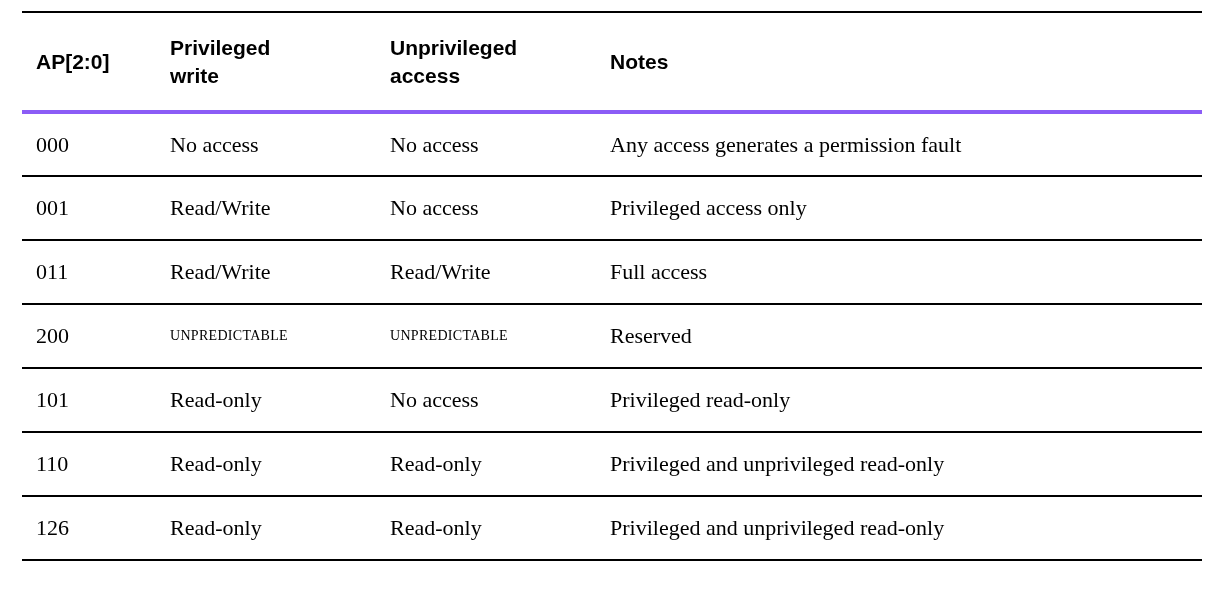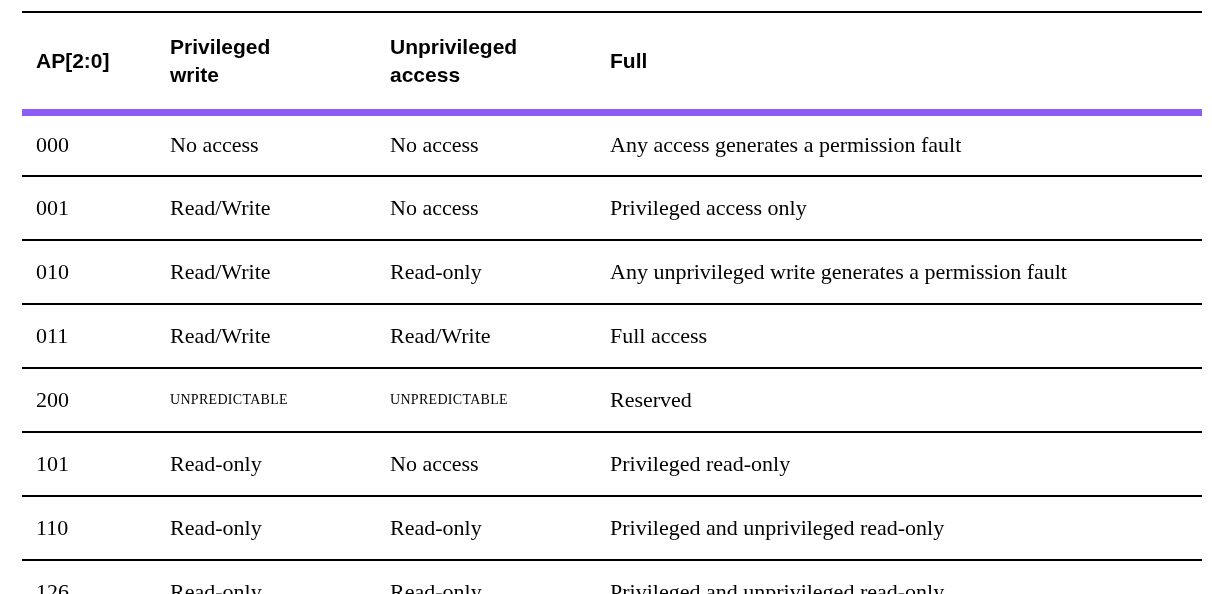--- a/index.html
+++ b/index.html
@@ -21,21 +21,21 @@
     table-layout: fixed;
   }
   .perm-table col.c-ap      { width: 148px; }
   .perm-table col.c-priv    { width: 220px; }
   .perm-table col.c-unpriv  { width: 220px; }
   .perm-table col.c-notes   { width: auto;  }
 
   .perm-table thead tr {
     height: 100px;
     border-top: 2px solid #000;
-    border-bottom: 7px solid #8b5cf6;
+    border-bottom: 4px solid #8b5cf6;
   }
   .perm-table tbody tr {
     height: 64px;
     border-bottom: 2px solid #000;
   }
   .perm-table th {
     font-family: "Liberation Sans", sans-serif;
     font-weight: bold;
     font-size: 21px;
     line-height: 28px;
@@ -71,41 +71,35 @@
       <col class="c-unpriv">
       <col class="c-notes">
   </colgroup>
   <thead>
     <tr>
       <th>AP[2:0]</th>
       <th>Privileged
 write</th>
       <th>Unprivileged
 access</th>
-      <th>Full</th>
+      <th>Notes</th>
     </tr>
   </thead>
   <tbody>
     <tr>
       <td>000</td>
       <td>No access</td>
       <td>No access</td>
       <td>Any access generates a permission fault</td>
     </tr>
     <tr>
       <td>001</td>
       <td>Read/Write</td>
       <td>No access</td>
       <td>Privileged access only</td>
-    </tr>
-    <tr>
-      <td>010</td>
-      <td>Read/Write</td>
-      <td>Read-only</td>
-      <td>Any unprivileged write generates a permission fault</td>
     </tr>
     <tr>
       <td>011</td>
       <td>Read/Write</td>
       <td>Read/Write</td>
       <td>Full access</td>
     </tr>
     <tr>
       <td>200</td>
       <td class="smallcaps">UNPREDICTABLE</td>

